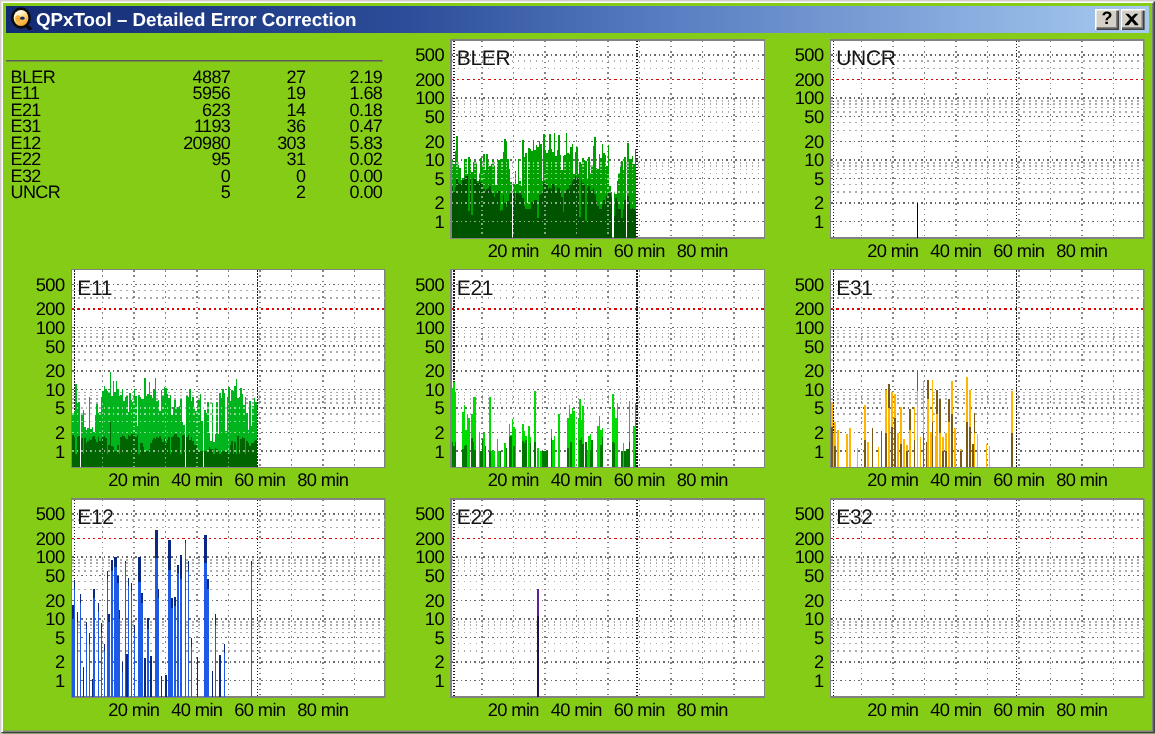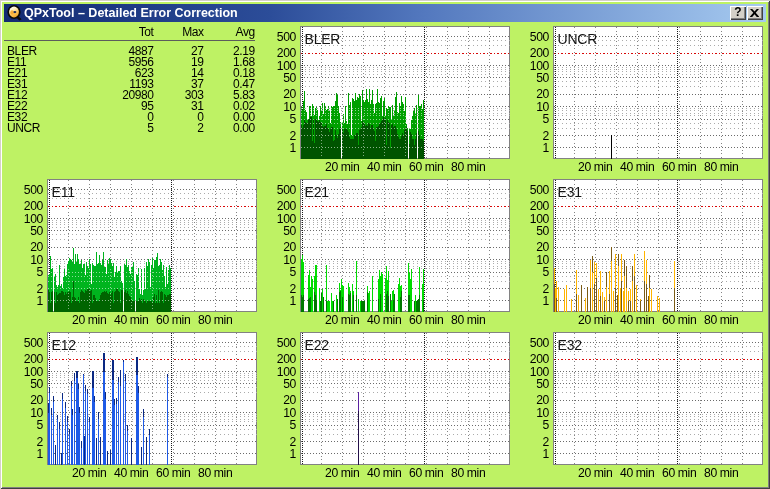--- a/index.html
+++ b/index.html
@@ -1,15 +1,15 @@
 <!DOCTYPE html>
 <html><head><meta charset="utf-8"><style>
 *{margin:0;padding:0;box-sizing:border-box}
 html,body{width:770px;height:489px;overflow:hidden;background:#d4d0c8;font-family:"Liberation Sans",sans-serif}
-.win{position:relative;width:770px;height:489px;background:#bef264;
+.win{position:relative;width:770px;height:489px;background:#84cc16;
  box-shadow:inset 1px 1px 0 #d4d0c8,inset -1px -1px 0 #404040,inset 2px 2px 0 #fff,inset -2px -2px 0 #808080}
 .tb{position:absolute;left:4px;top:4px;right:4px;height:18px;
  background:linear-gradient(90deg,#122a72 0%,#2c4d99 35%,#5378be 55%,#a6caf0 100%)}
 .tt{position:absolute;left:20px;top:2px;font-size:12.5px;font-weight:bold;color:#fff;letter-spacing:0;white-space:nowrap}
 .tbtn{position:absolute;top:2px;width:16px;height:14px;background:#d4d0c8;text-align:center;
  box-shadow:inset 1px 1px 0 #fff,inset -1px -1px 0 #404040,inset -2px -2px 0 #808080}
 .bq{font-size:12px;font-weight:bold;color:#000;line-height:13.5px;display:block}
 .cell{position:absolute}
 svg.cell text{font-family:"Liberation Sans",sans-serif}
 .al{font-size:12.2px;letter-spacing:-0.4px;fill:#000}
@@ -39,26 +39,20 @@
       <div class="tbtn" style="right:20px">
         <span class="bq">?</span>
       </div>
       <div class="tbtn" style="right:3px">
         <svg width="9" height="8" viewBox="0 0 9 8" style="position:absolute;left:3px;top:3px">
           <path d="M0 0L2.2 0L4.5 2.4L6.8 0L9 0L5.7 3.7L9 7.4L9 8L6.8 8L4.5 5.2L2.2 8L0 8L0 7.4L3.3 3.7Z" fill="#000"></path>
         </svg>
       </div>
     </div>
 <div class="cell" style="left:3px;top:22px;width:254px;height:153px">
-      <div class="tr" style="top:3px">
-        <span class="c1">&nbsp;</span>
-        <span class="cr" style="right:102.5px">Tot</span>
-        <span class="cr" style="right:52.4px">Max</span>
-        <span class="cr" style="right:1.2px">Avg</span>
-      </div>
       <div style="position:absolute;left:1px;top:17.5px;width:251px;height:1px;background:#5c5c5c"></div>
       <div class="tr" style="top:21.5px">
         <span class="c1">BLER</span>
         <span class="cr" style="right:102.5px">4887</span>
         <span class="cr" style="right:52.4px">27</span>
         <span class="cr" style="right:1.2px">2.19</span>
       </div>
       <div class="tr" style="top:32.5px">
         <span class="c1">E11</span>
         <span class="cr" style="right:102.5px">5956</span>
@@ -67,21 +61,21 @@
       </div>
       <div class="tr" style="top:43.5px">
         <span class="c1">E21</span>
         <span class="cr" style="right:102.5px">623</span>
         <span class="cr" style="right:52.4px">14</span>
         <span class="cr" style="right:1.2px">0.18</span>
       </div>
       <div class="tr" style="top:54.5px">
         <span class="c1">E31</span>
         <span class="cr" style="right:102.5px">1193</span>
-        <span class="cr" style="right:52.4px">37</span>
+        <span class="cr" style="right:52.4px">36</span>
         <span class="cr" style="right:1.2px">0.47</span>
       </div>
       <div class="tr" style="top:65.5px">
         <span class="c1">E12</span>
         <span class="cr" style="right:102.5px">20980</span>
         <span class="cr" style="right:52.4px">303</span>
         <span class="cr" style="right:1.2px">5.83</span>
       </div>
       <div class="tr" style="top:76.5px">
         <span class="c1">E22</span>

